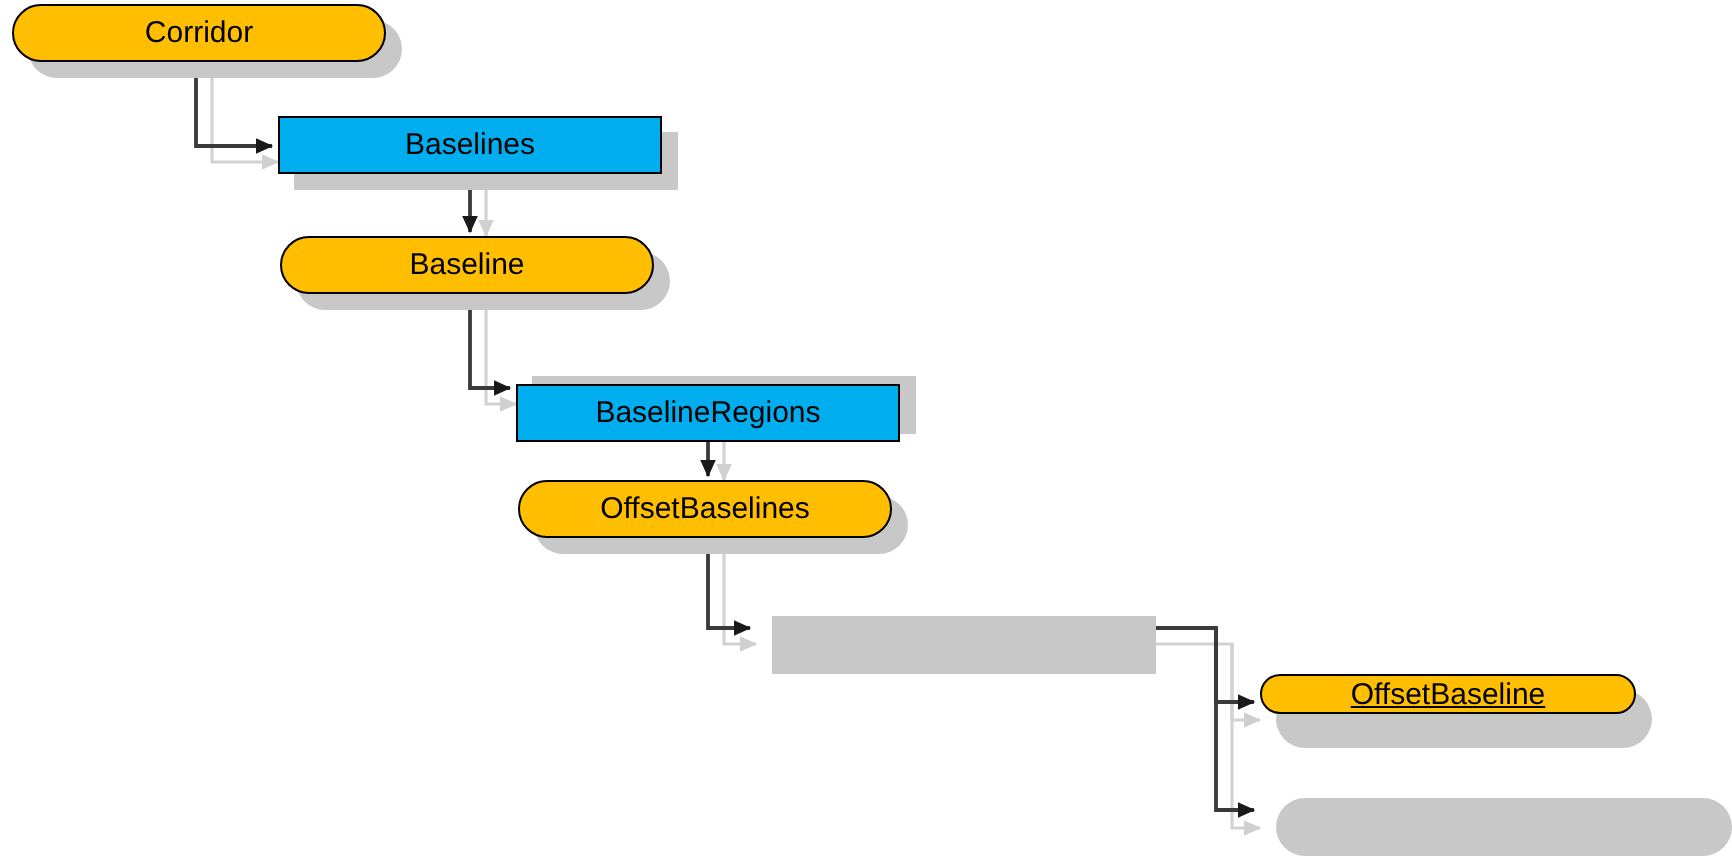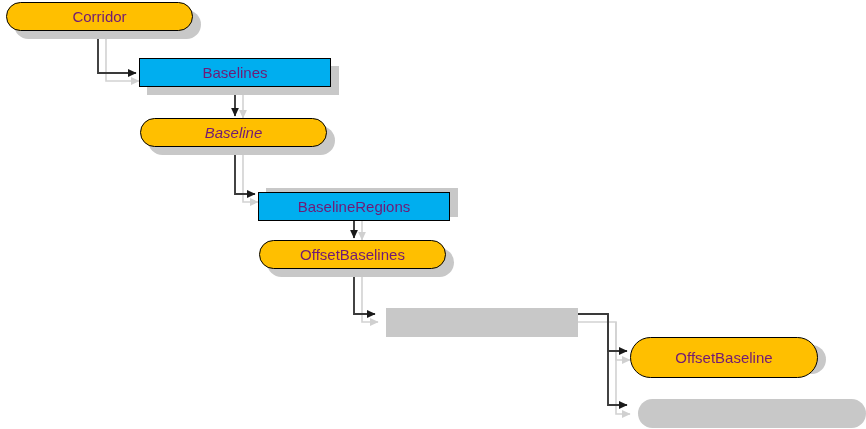--- a/index.html
+++ b/index.html
@@ -23,21 +23,21 @@
     height: 429px;
   }
   .node {
     position: absolute;
     box-sizing: border-box;
     display: flex;
     align-items: center;
     justify-content: center;
     font-size: 15px;
     line-height: 1;
-    color: #701a75;
+    color: #000000;
     white-space: nowrap;
     z-index: 5;
   }
   .node-shadow {
     position: absolute;
     background: #c8c8c8;
     z-index: 2;
   }
   .shape-box {
     background: #00aeef;
@@ -97,31 +97,31 @@
   <div class="node-shadow shadow-pill" style="left:638px; top:399px; width:228px; height:29px;"></div>
 
   <div class="node shape-pill" style="left:6px; top:2px; width:187px; height:29px;">
     <span>Corridor</span>
   </div>
 
   <div class="node shape-box" style="left:139px; top:58px; width:192px; height:29px;">
     <span>Baselines</span>
   </div>
 
-  <div class="node shape-pill" style="left:140px; top:118px; width:187px; height:29px;font-style:italic;">
+  <div class="node shape-pill" style="left:140px; top:118px; width:187px; height:29px;">
     <span>Baseline</span>
   </div>
 
   <div class="node shape-box" style="left:258px; top:180px; width:192px; height:29px;margin-top:12px;">
     <span>BaselineRegions</span>
   </div>
 
   <div class="node shape-pill" style="left:259px; top:240px; width:187px; height:29px;">
     <span>OffsetBaselines</span>
   </div>
 
 
-  <div class="node shape-pill" style="left:630px; top:337px; width:188px; height:41px;">
+  <div class="node shape-pill" style="left:630px; top:337px; width:188px; height:20px;text-decoration:underline;">
     <span>OffsetBaseline</span>
   </div>
 
 
 </div>
 
 </body></html>

